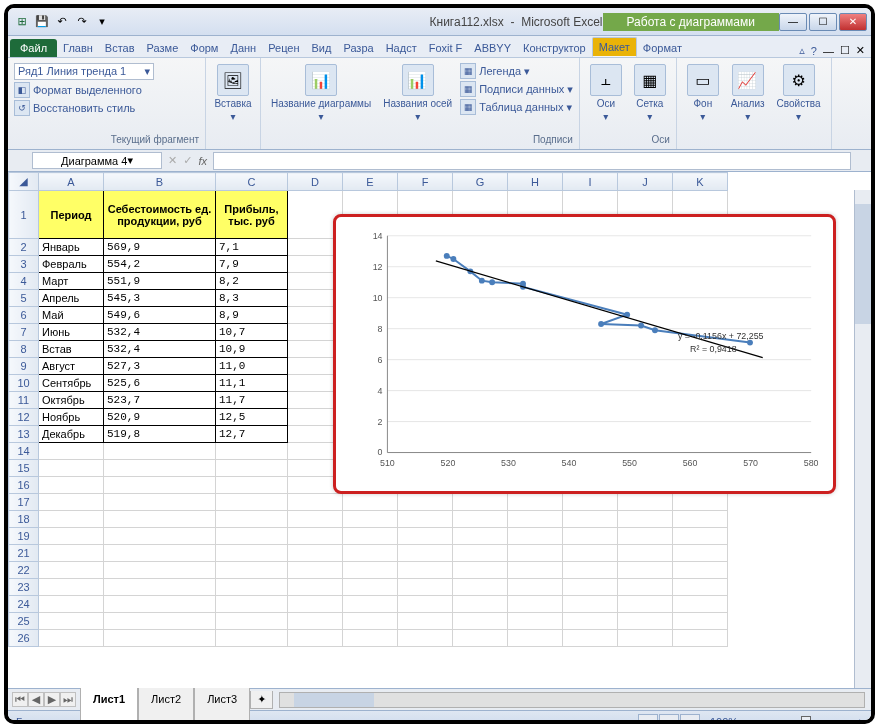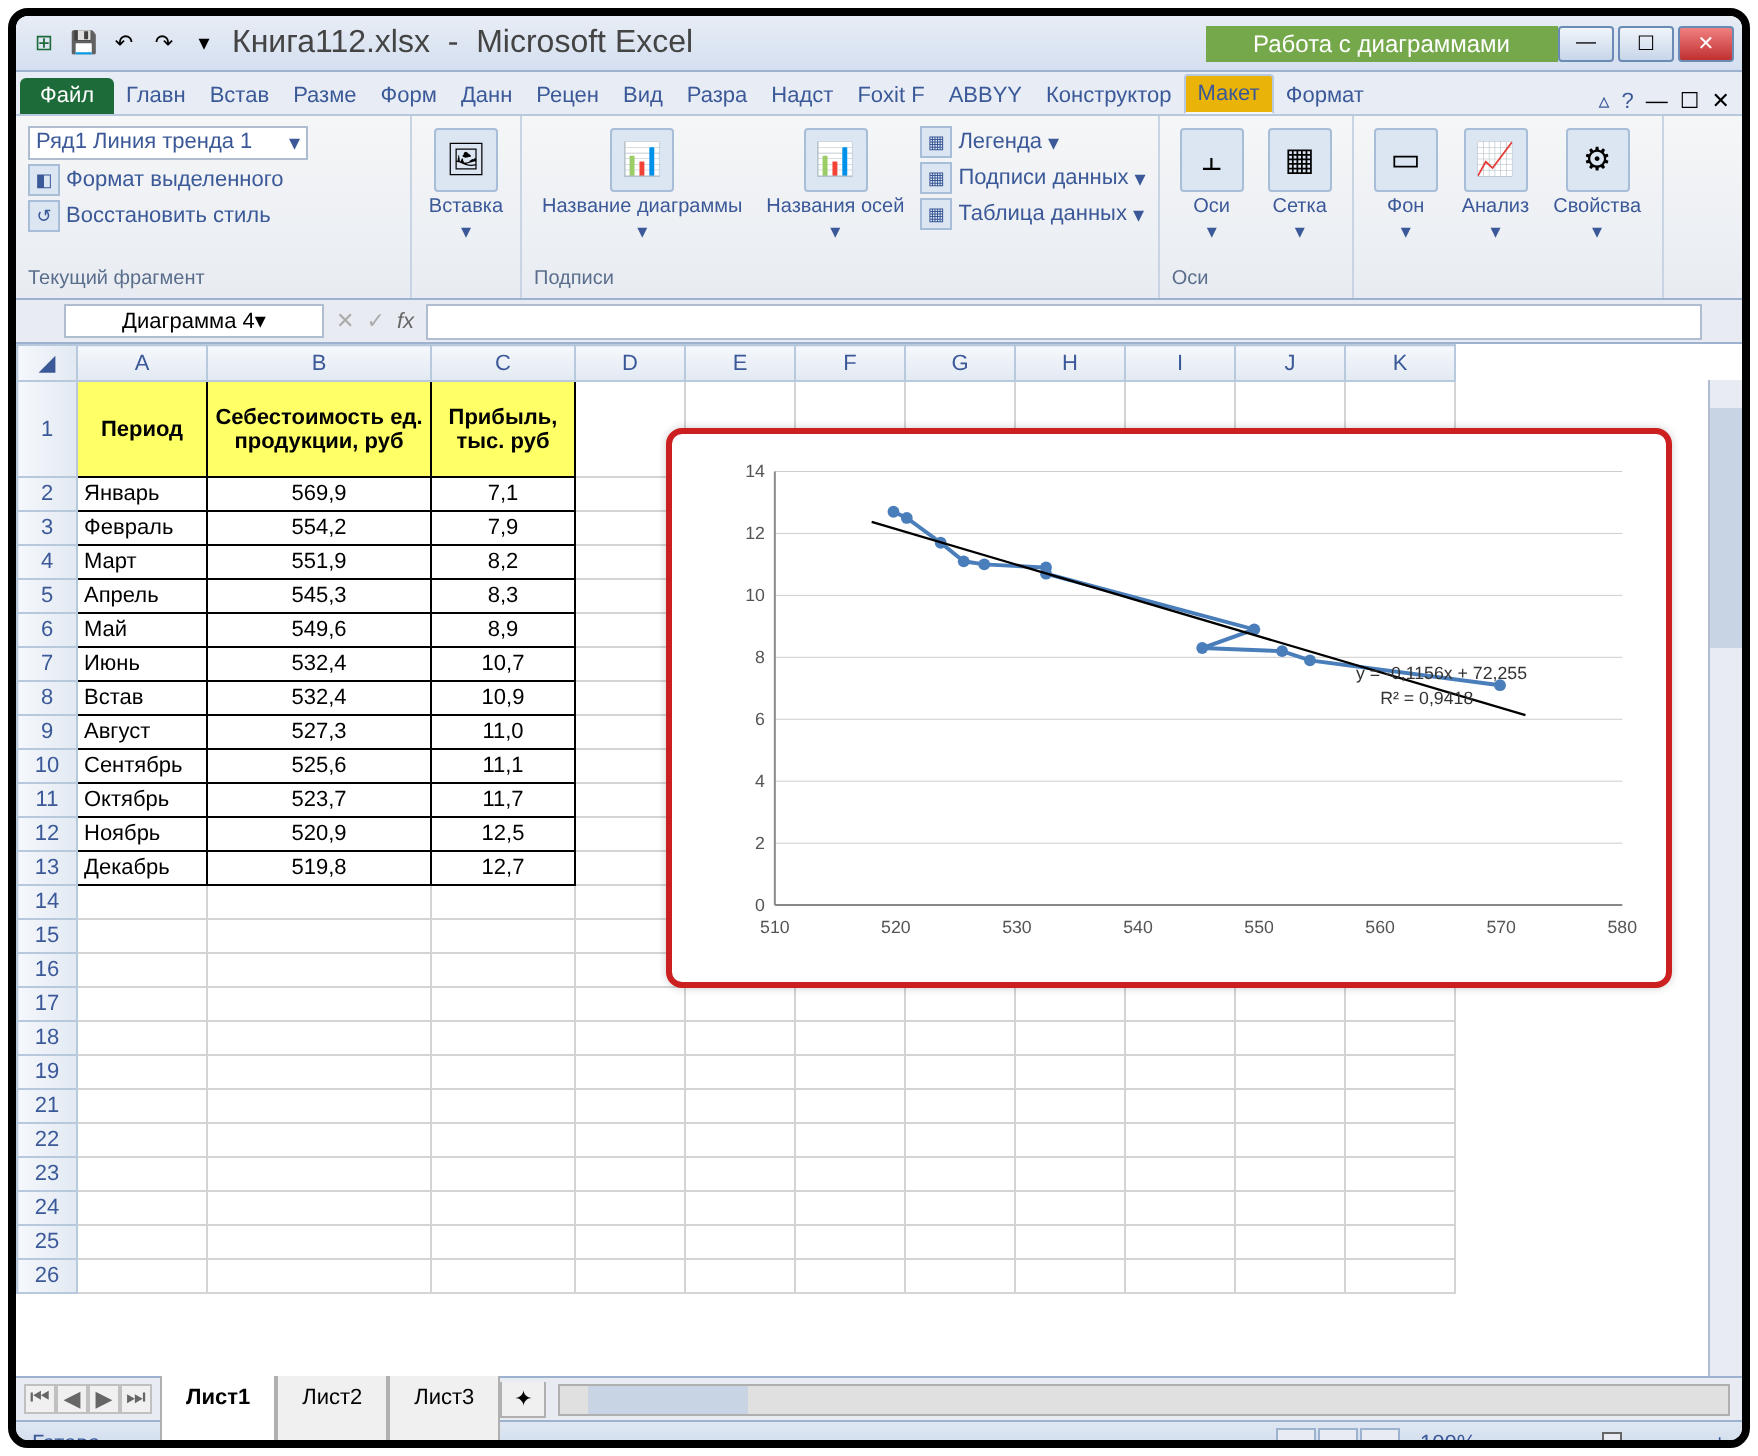--- a/index.html
+++ b/index.html
@@ -1,54 +1,54 @@
 <!DOCTYPE html>
 <html><head>
 <meta charset="utf-8">
 <style>
 * { box-sizing: border-box; margin: 0; padding: 0; font-family: 'Segoe UI', Tahoma, sans-serif; }
 body { background: #fff; width: 879px; height: 728px; position: relative; overflow: hidden; }
 .outer-frame { border: 4px solid #000; border-radius: 10px; width: 871px; height: 720px; margin: 4px; position: relative; background: #fff; overflow: hidden; }
 .titlebar { height: 28px; background: linear-gradient(#e8edf5,#d4dff0); display: flex; align-items: center; border-bottom: 1px solid #9db2ce; }
 .qat { display: flex; gap: 4px; padding: 0 6px; align-items: center; }
 .qat .icn { width: 16px; height: 16px; display: inline-flex; align-items: center; justify-content: center; font-size: 11px; }
-.title-center { flex: 1; text-align: left; font-size: 16px; color: #444; }
+.title-center { flex: 1; text-align: right; font-size: 12px; color: #444; }
 .chart-tools-tag { background: #74a84a; color: #fff; padding: 2px 24px; font-size: 12px; }
 .win-btns { display: flex; gap: 2px; padding-right: 4px; }
 .win-btn { width: 28px; height: 18px; border: 1px solid #6a8bb5; border-radius: 2px; background: linear-gradient(#f0f4fa,#c8d6ea); font-size: 10px; display: flex; align-items: center; justify-content: center; }
 .win-btn.close { background: linear-gradient(#f08080,#c03030); color: #fff; }
 .ribbon-tabs { height: 22px; background: #e8edf5; display: flex; align-items: flex-end; font-size: 11px; border-bottom: 1px solid #b8c8dd; padding-left: 2px; }
 .rtab { padding: 3px 6px; color: #3b5998; cursor: pointer; }
 .rtab.file { background: #1e6b3a; color: #fff; border-radius: 3px 3px 0 0; padding: 3px 10px; }
 .rtab.active { background: #eab308; border: 1px solid #b8c8dd; border-bottom: 1px solid #f5f6f7; border-radius: 2px 2px 0 0; }
 .rtab.chart-ctx { color: #3b5998; }
 .help-icn { margin-left: auto; padding: 0 6px; display: flex; gap: 6px; align-items: center; }
 .ribbon { height: 92px; background: linear-gradient(#f5f6f7,#e8ecf2); border-bottom: 1px solid #9db2ce; display: flex; font-size: 11px; }
 .rgroup { border-right: 1px solid #c8d4e4; padding: 4px 6px; display: flex; flex-direction: column; justify-content: space-between; }
 .rgroup .grp-body { display: flex; gap: 4px; align-items: flex-start; }
-.rgroup .grp-label { font-size: 10px; color: #5a6e8c; text-align: left; margin-top: 2px; }
+.rgroup .grp-label { font-size: 10px; color: #5a6e8c; text-align: right; margin-top: 2px; }
 .big-btn { display: flex; flex-direction: column; align-items: center; gap: 2px; padding: 2px 4px; cursor: pointer; }
 .big-btn .ic { width: 32px; height: 32px; background: #dce6f2; border: 1px solid #a8bdd8; border-radius: 2px; display: flex; align-items: center; justify-content: center; font-size: 16px; }
 .big-btn span { font-size: 10px; color: #3b5998; text-align: center; line-height: 1.1; }
 .small-row { display: flex; align-items: center; gap: 3px; padding: 1px 0; color: #3b5998; cursor: pointer; font-size: 11px; }
 .small-row .ic { width: 16px; height: 16px; background: #dce6f2; border: 1px solid #a8bdd8; display: inline-flex; align-items: center; justify-content: center; font-size: 9px; }
 .namebox-bar { height: 22px; background: #e8ecf2; border-bottom: 1px solid #9db2ce; display: flex; align-items: center; font-size: 11px; }
 .namebox { width: 130px; border: 1px solid #b0bdd0; background: #fff; margin-left: 24px; padding: 1px 4px; display: flex; justify-content: center; align-items: center; }
 .fx-area { display: flex; align-items: center; gap: 6px; margin-left: 6px; flex: 1; }
 .fx-label { font-style: italic; color: #666; }
 .fx-input { flex: 1; border: 1px solid #b0bdd0; background: #fff; height: 18px; margin-right: 20px; }
 .sheet-area { position: relative; background: #fff; height: 516px; overflow: hidden; }
 .grid-table { border-collapse: collapse; font-size: 11px; position: absolute; left: 0; top: 0; }
 .grid-table th { background: linear-gradient(#f5f8fc,#e2e9f2); border: 1px solid #b8c8dd; font-weight: normal; color: #3b5998; height: 18px; }
 .grid-table .col-hdr { width: 55px; }
 .grid-table .row-hdr { width: 30px; background: linear-gradient(90deg,#f5f8fc,#e2e9f2); border: 1px solid #b8c8dd; text-align: center; color: #3b5998; }
 .grid-table td { border: 1px solid #d4d4d4; padding: 1px 3px; height: 17px; }
 .hdr-yellow { background: #ffff66; font-weight: bold; text-align: center; border: 1px solid #000 !important; margin-left: 44px; }
 .data-cell { border: 1px solid #000 !important; }
-.data-cell.num { text-align: center; }
+.data-cell.num { text-align: left; font-family: Liberation Mono, monospace; }
 .chart-box { position: absolute; left: 325px; top: 42px; width: 503px; height: 280px; border: 3px solid #cc2020; border-radius: 8px; background: #fff; box-shadow: 0 0 4px rgba(0,0,0,0.2); padding: 8px 12px; }
 .chart-plot { width: 100%; height: 100%; position: relative; }
 .sheet-tabs { height: 22px; background: #e8ecf2; border-top: 1px solid #9db2ce; display: flex; align-items: center; font-size: 11px; }
 .nav-arrows { display: flex; gap: 0; padding: 0 4px; }
 .nav-arrows span { width: 16px; text-align: center; color: #666; cursor: pointer; border: 1px solid #c0c0c0; background: #f0f0f0; }
 .stab { padding: 18px 12px; background: #f0f0f0; border: 1px solid #b0b0b0; border-top: none; cursor: pointer; }
 .stab.active { background: #fff; font-weight: bold; }
 .hscroll { flex: 1; margin: 0 6px; height: 16px; background: #e0e0e0; border: 1px solid #b0b0b0; position: relative; }
 .hscroll::before { content: ''; position: absolute; left: 14px; width: 80px; height: 100%; background: #c8d4e4; }
 .statusbar { height: 22px; background: linear-gradient(#dfe7f2,#c8d6ea); border-top: 1px solid #9db2ce; display: flex; align-items: center; font-size: 11px; padding: 0 8px; color: #3b5998; }

